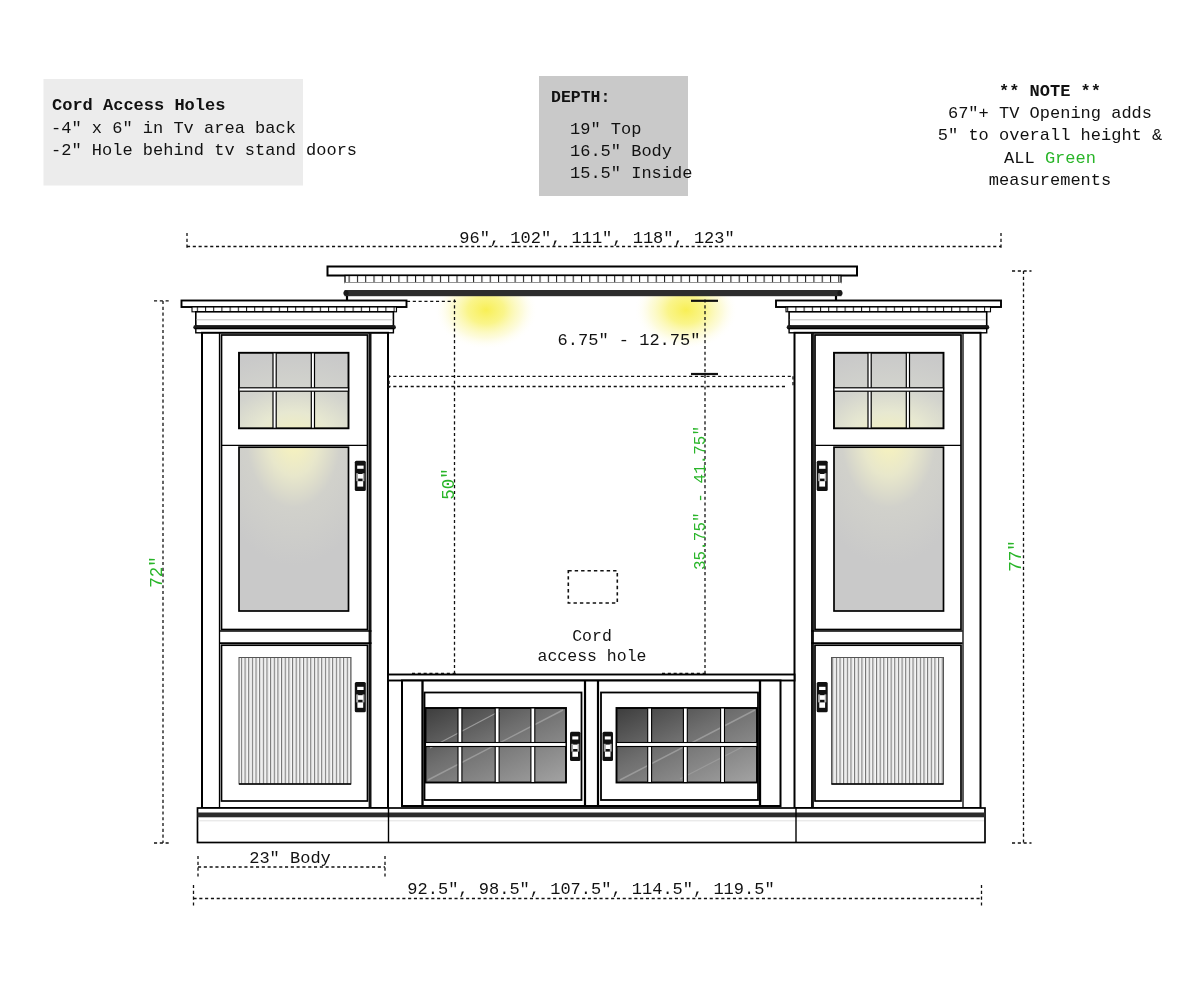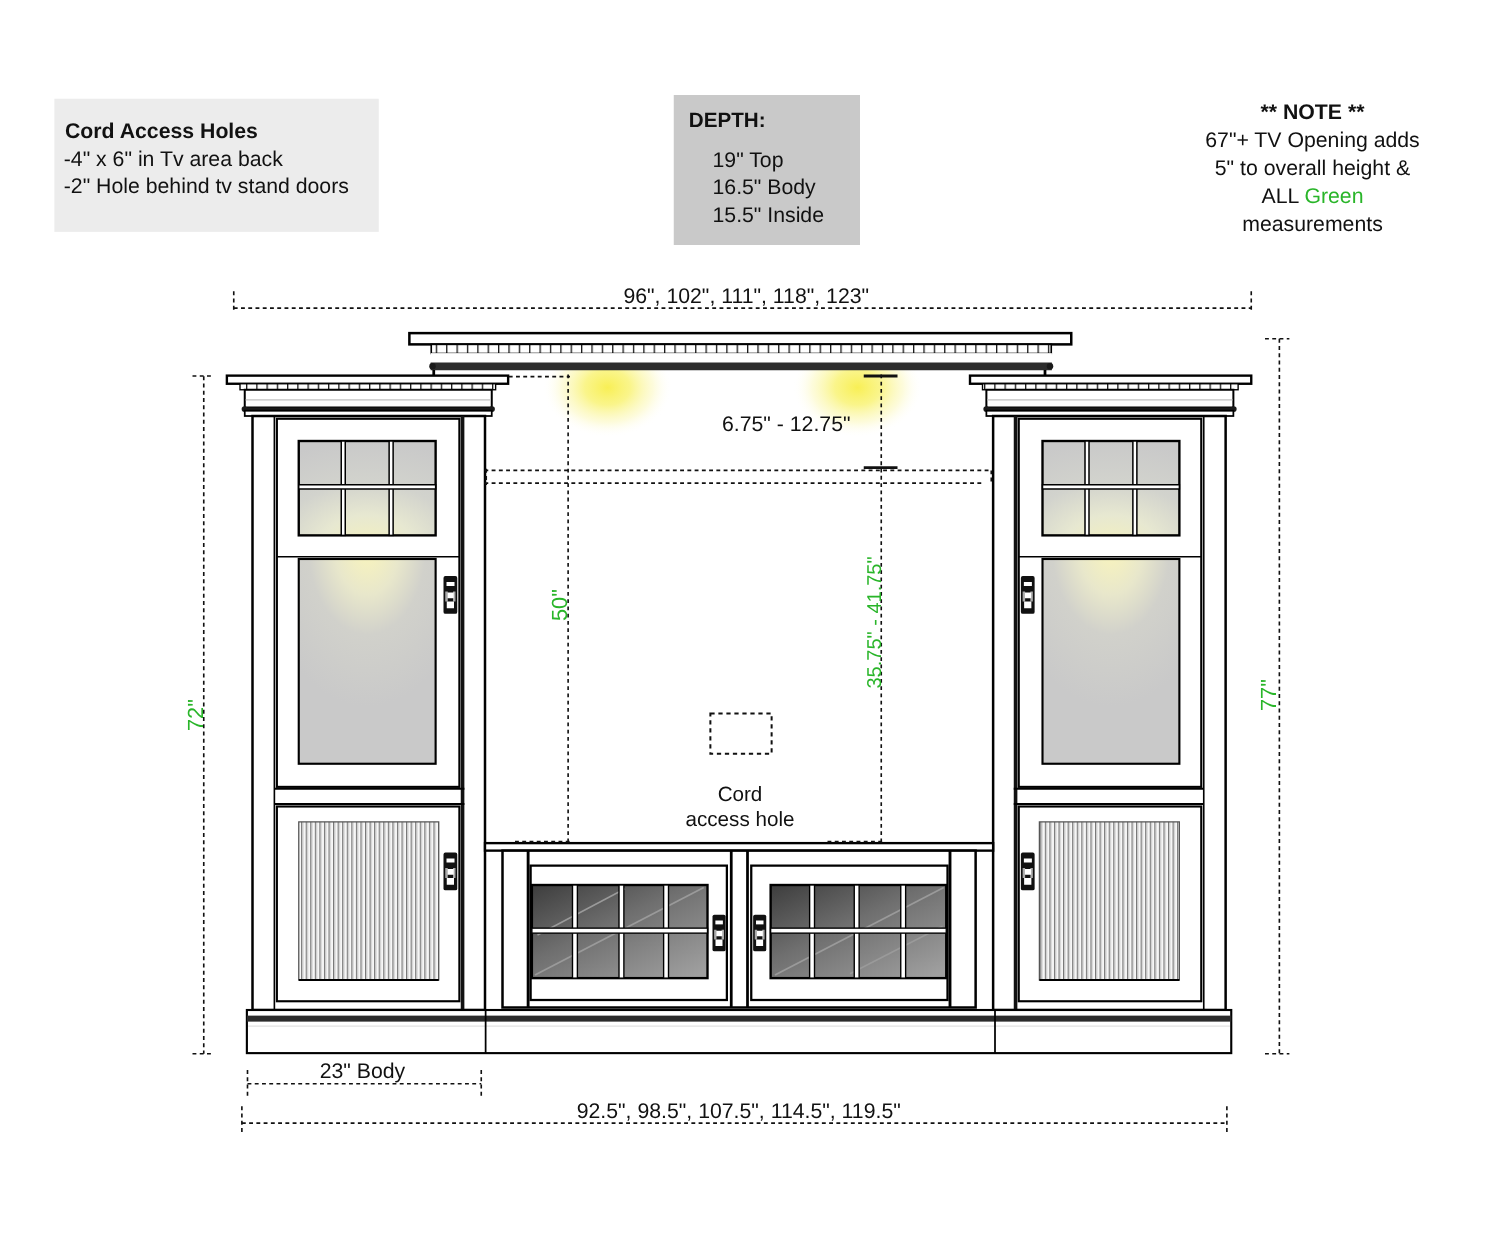--- a/index.html
+++ b/index.html
@@ -1,17 +1,17 @@
 <!DOCTYPE html>
 <html><head>
 <meta charset="utf-8">
 <style>
   html,body{margin:0;padding:0;background:#ffffff;}
   .page{position:relative;width:1200px;height:1000px;background:#fff;overflow:hidden;
-        font-family:Liberation Sans, sans-serif;}
+        font-family:Liberation Mono, monospace;}
   svg{display:block}
 </style>
 </head>
 <body>
 <div class="page">
 <svg width="1200" height="1000" viewBox="0 0 1200 1000">
 <defs>
   <pattern id="dentilC" width="8.3" height="8" patternUnits="userSpaceOnUse">
     <rect width="8.3" height="8" fill="#ffffff"></rect>
     <line x1="0.5" y1="0" x2="0.5" y2="8" stroke="#1a1a1a" stroke-width="1.1"></line>

